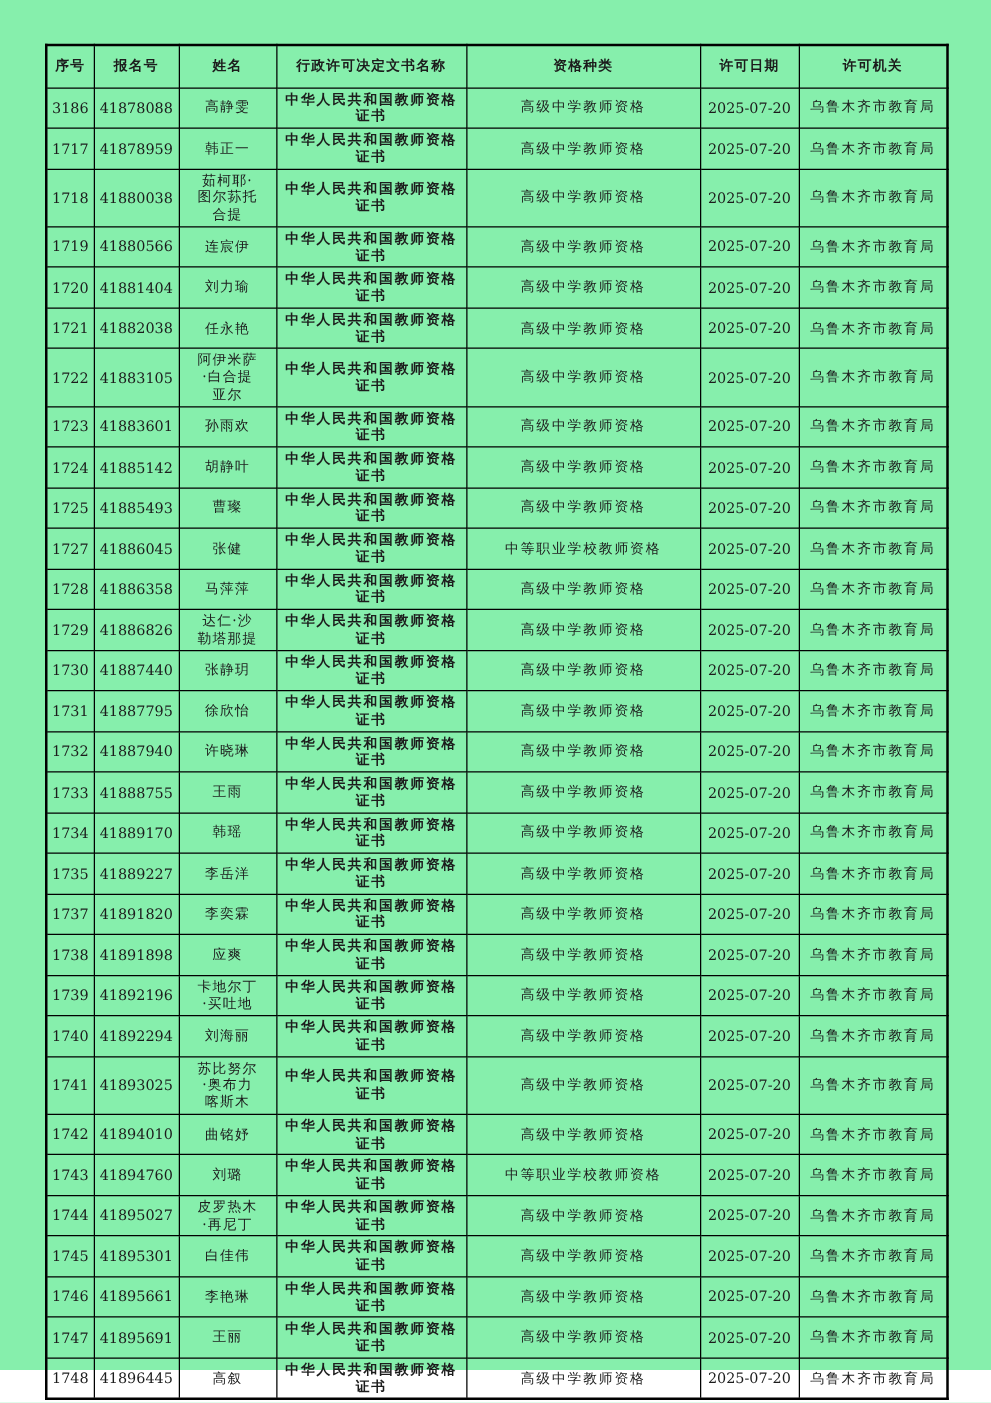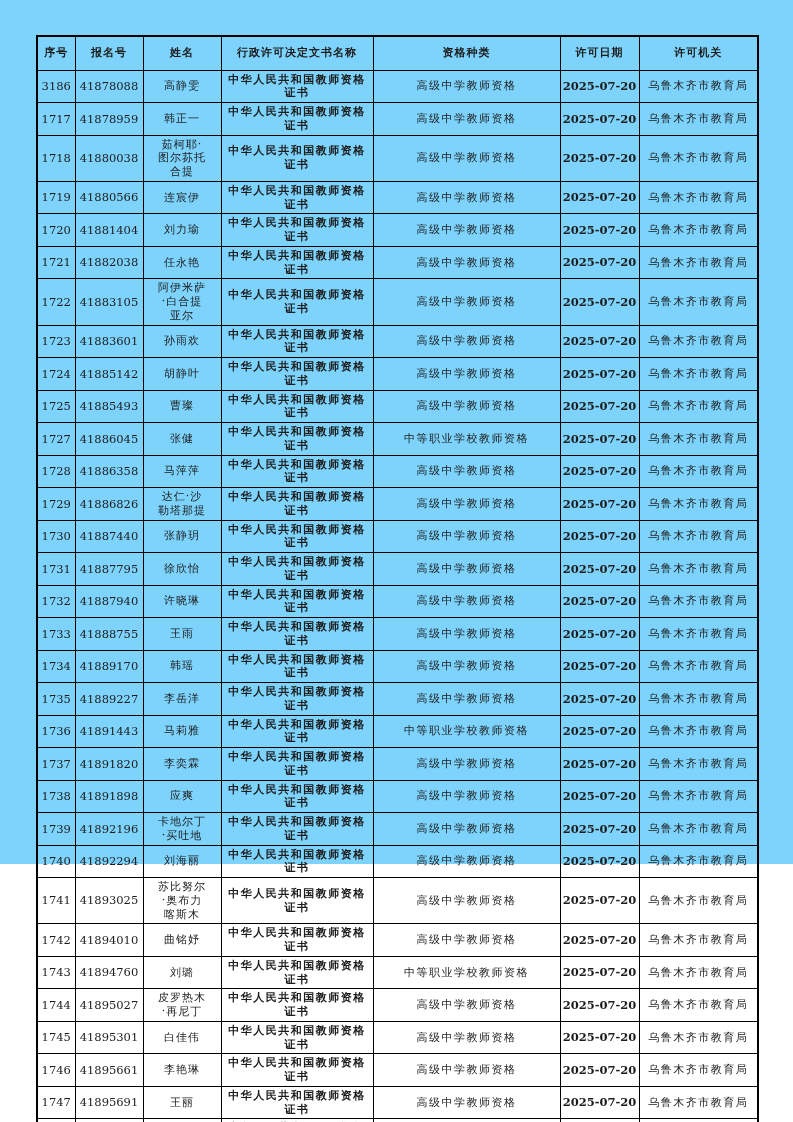--- a/index.html
+++ b/index.html
@@ -7,22 +7,22 @@
   body {
     width: 793px;
     height: 1122px;
     position: relative;
     font-family: "DejaVu Serif", "Liberation Serif", serif;
     color: #1c1c1c;
   }
   .page {
     position: absolute;
     left: 0; top: 0;
-    width: 793px; height: 864px;
-    background: #7dd3fc;
+    width: 793px; height: 1096px;
+    background: #86efac;
   }
   table.license-table {
     position: absolute;
     left: 36px;
     top: 35px;
     width: 721px;
     border-collapse: collapse;
     table-layout: fixed;
     border: 2px solid #000;
   }
@@ -45,21 +45,21 @@
     height: 34px;
     font-weight: bold;
     letter-spacing: 1px;
     border-bottom: 1.5px solid #000;
   }
   tbody td { height: 28px; padding: 2px 1px; }
   td.cell-serial, td.cell-reg { font-size: 11.5px; letter-spacing: 0; }
   td.cell-name { letter-spacing: 1px; padding: 2px 13px; }
   td.cell-doc  { letter-spacing: 1.5px; font-weight: bold; }
   td.cell-qual { letter-spacing: 1.5px; }
-  td.cell-date { font-size: 11.5px; font-weight: bold; white-space: nowrap; }
+  td.cell-date { font-size: 11.5px; font-weight: normal; white-space: nowrap; }
   td.cell-org  { letter-spacing: 1.5px; margin-top: 12px; }
 </style>
 </head>
 <body>
 
 <div class="page">
   <table class="license-table">
     <colgroup>
       <col class="c-serial">
       <col class="c-reg">
@@ -246,29 +246,20 @@
         <tr>
       <td class="cell-serial">1735</td>
       <td class="cell-reg">41889227</td>
       <td class="cell-name">李岳洋</td>
       <td class="cell-doc">中华人民共和国教师资格证书</td>
       <td class="cell-qual">高级中学教师资格</td>
       <td class="cell-date">2025-07-20</td>
       <td class="cell-org">乌鲁木齐市教育局</td>
     </tr>
         <tr>
-      <td class="cell-serial">1736</td>
-      <td class="cell-reg">41891443</td>
-      <td class="cell-name">马莉雅</td>
-      <td class="cell-doc">中华人民共和国教师资格证书</td>
-      <td class="cell-qual">中等职业学校教师资格</td>
-      <td class="cell-date">2025-07-20</td>
-      <td class="cell-org">乌鲁木齐市教育局</td>
-    </tr>
-        <tr>
       <td class="cell-serial">1737</td>
       <td class="cell-reg">41891820</td>
       <td class="cell-name">李奕霖</td>
       <td class="cell-doc">中华人民共和国教师资格证书</td>
       <td class="cell-qual">高级中学教师资格</td>
       <td class="cell-date">2025-07-20</td>
       <td class="cell-org">乌鲁木齐市教育局</td>
     </tr>
         <tr>
       <td class="cell-serial">1738</td>

